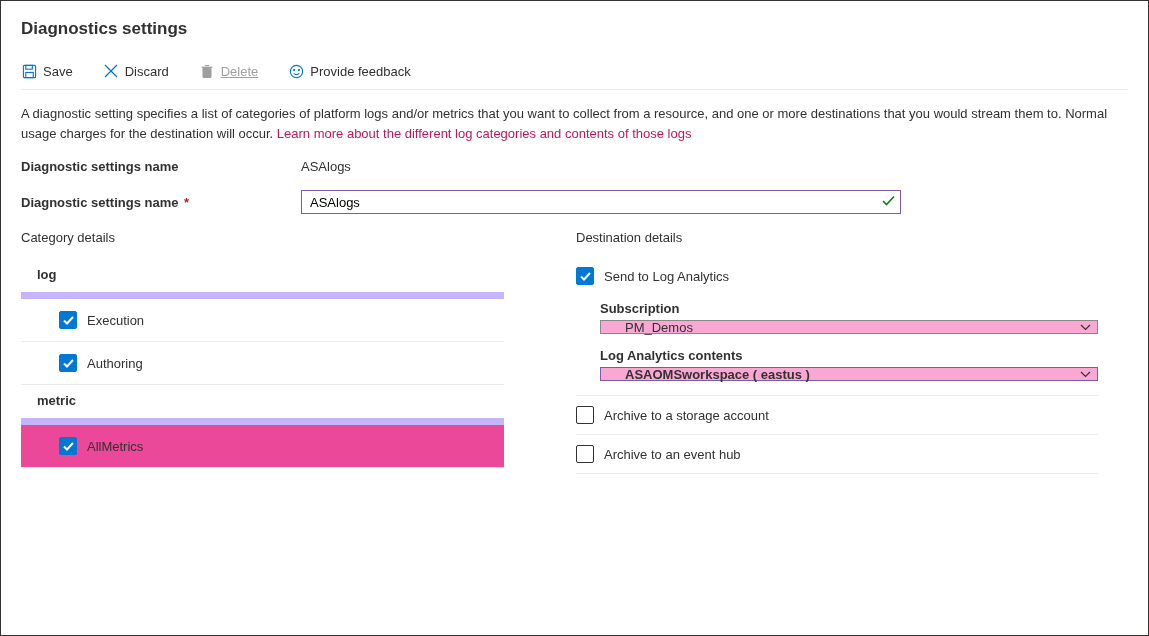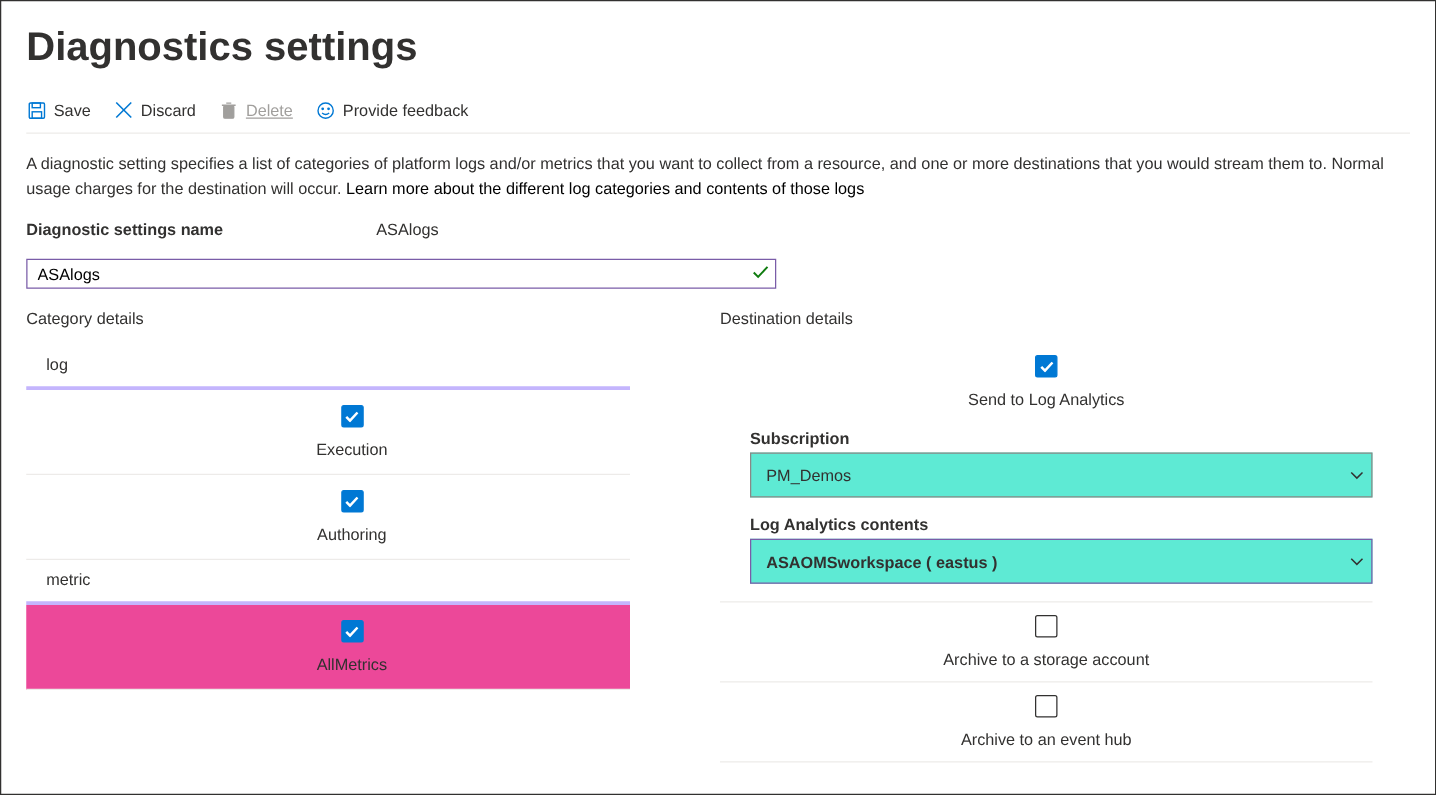--- a/index.html
+++ b/index.html
@@ -9,29 +9,29 @@
       color: #323130;
       background: #fff;
       width: 1149px;
       height: 636px;
       border: 1px solid #323130;
       padding: 0;
       overflow: hidden;
     }
     .container { padding: 18px 20px 0 20px; }
     h1.page-title {
-      font-size: 32px;
+      font-size: 17px;
       font-weight: 600;
       color: #323130;
       margin-bottom: 24px;
     }
     .toolbar {
       display: flex;
       align-items: flex-end;
-      gap: 18px;
+      gap: 30px;
       padding-bottom: 10px;
       border-bottom: 1px solid #edebe9;
       margin-bottom: 14px;
     }
     .toolbar-btn {
       display: flex;
       align-items: center;
       gap: 6px;
       cursor: pointer;
       font-size: 13px;
@@ -42,21 +42,21 @@
     .toolbar-btn.disabled { color: #a19f9d; cursor: default; text-decoration: underline; }
     .toolbar-btn.disabled svg { stroke: #a19f9d; fill: #a19f9d; }
     .icon-slot { display: inline-flex; align-items: center; justify-content: center; width: 16px; height: 16px; }
     .description {
       font-size: 13px;
       color: #323130;
       line-height: 1.5;
       margin-bottom: 16px;
       max-width: 1100px;
     }
-    .description a { color: #000000; text-decoration: none; }
+    .description a { color: #be185d; text-decoration: none; }
     .field-row {
       display: flex;
       align-items: center;
       margin-bottom: 16px;
     }
     .field-label {
       width: 280px;
       font-weight: 600;
       font-size: 13px;
       color: #323130;
@@ -91,32 +91,31 @@
     }
     .col-left { width: 540px; }
     .col-right { flex: 1; padding-right: 30px; margin-left: 32px; }
     .section-heading {
       font-size: 13px;
       color: #323130;
       margin-bottom: 14px;
     }
     .subgroup-label {
       font-size: 13px;
-      font-weight: 400;
+      font-weight: 700;
       padding: 8px 0 10px 16px;
-      border-bottom: 3px solid #c4b5fd;
+      border-bottom: 7px solid #c4b5fd;
       margin-bottom: 0;
     }
     .check-row {
       display: flex;
       align-items: center;
       gap: 10px;
       padding: 12px 0 12px 38px;
       border-bottom: 1px solid #edebe9;
-      flex-direction: column;
     }
     .check-row.highlight { background: #ec4899; }
     .check-row.dest {
       padding-left: 0;
       padding-top: 8px;
       padding-bottom: 10px;
     }
     .check-row.dest-sub {
       padding-left: 0;
       padding-top: 10px;
@@ -146,29 +145,29 @@
       border-bottom: 1px solid #edebe9;
     }
     .select-label {
       font-weight: 600;
       font-size: 13px;
       margin-bottom: 4px;
       display: block;
     }
     .select-box {
       width: 498px;
-      height: 36px;
+      height: 14px;
       border: 1px solid #8a8886;
       display: flex;
       align-items: center;
       justify-content: space-between;
-      padding: 0 6px 0 12px;
+      padding: 0 6px 0 24px;
       font-size: 13px;
       cursor: pointer;
-      background: #5eead4;
+      background: #f9a8d4;
       margin-bottom: 14px;
     }
     .select-box.accent { border-color: #7a5ca8; margin-bottom: 0; font-weight: bold;}
     .chevron { display:inline-flex; }
   </style>
 </head>
 <body>
 
 <div class="container">
   <h1 class="page-title">Diagnostics settings</h1>
@@ -221,20 +220,23 @@
   <p class="description">
     <span>A diagnostic setting specifies a list of categories of platform logs and/or metrics that you want to collect from a resource, and one or more destinations that you would stream them to. Normal usage charges for the destination will occur. </span><a href="#">Learn more about the different log categories and contents of those logs</a>
   </p>
 
   <div class="field-row">
     <div class="field-label">Diagnostic settings name</div>
     <div class="field-value-static">ASAlogs</div>
   </div>
 
   <div class="field-row">
+    <div class="field-label">
+      <span>Diagnostic settings name</span><span class="required"> *</span>
+    </div>
     <div class="text-input-wrap">
       <input class="text-input" type="text" value="ASAlogs" style="">
       <span class="valid-check">
         <svg width="13" height="11" viewBox="0 0 13 11" fill="none" stroke="#107c10" stroke-width="1.6">
             <polyline points="1,5.5 4.5,9 12,1"></polyline>
           </svg>
       </span>
     </div>
   </div>
 

